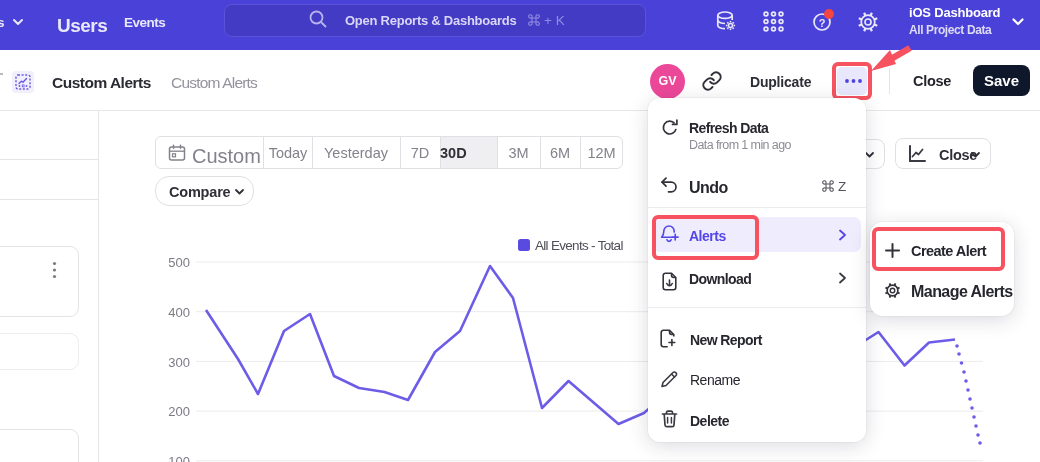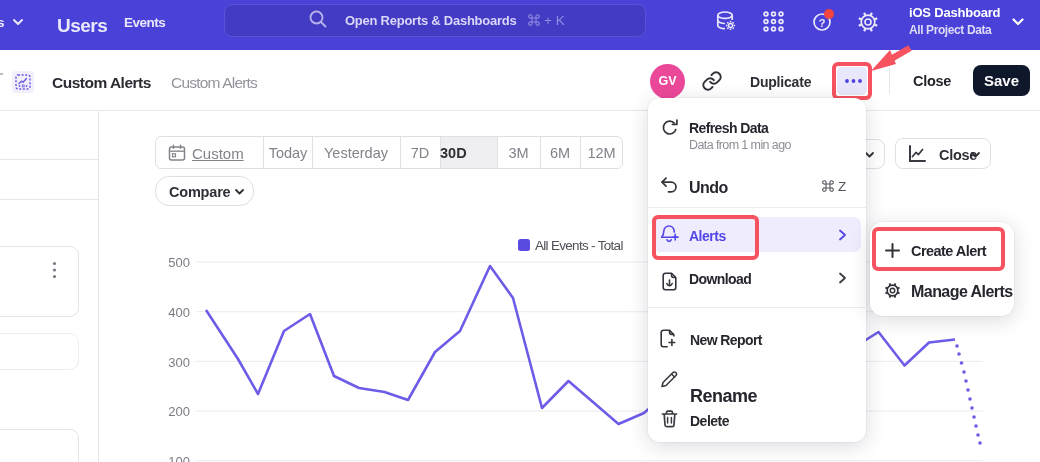--- a/index.html
+++ b/index.html
@@ -130,21 +130,21 @@
 <div class="abs" style="left:-20px;top:333px;width:99px;height:37px;background:#fff;border:1px solid #EDEDF0;border-radius:9px;"></div>
 <div class="abs" style="left:-20px;top:429px;width:99px;height:50px;background:#fff;border:1px solid #E4E4E8;border-radius:9px;"></div>
 
 <div class="abs" style="left:155px;top:136px;width:468px;height:33px;border:1px solid #E0E0E4;border-radius:6px;background:#fff;"></div>
 <svg class="abs" style="left:168px;top:144px;" width="18" height="18" viewBox="0 0 18 18">
   <rect x="1.5" y="3" width="15" height="13" rx="2" fill="none" stroke="#83828B" stroke-width="1.5"></rect>
   <path d="M1.5 7.2 H16.5" stroke="#83828B" stroke-width="1.3"></path>
   <path d="M5.5 1.2 V4.2 M12.5 1.2 V4.2" stroke="#83828B" stroke-width="1.5" stroke-linecap="round"></path>
   <rect x="4.5" y="9.8" width="3" height="3" fill="none" stroke="#83828B" stroke-width="1.2"></rect>
 </svg>
-<div class="abs" style="left:192px;top:145px;color:#83828B;font-size:15px;text-decoration:underline;">Custom</div>
+<div class="abs" style="left:192px;top:145px;color:#83828B;font-size:20px;">Custom</div>
 <div class="abs" style="left:263px;top:136px;width:1px;height:33px;background:#E0E0E4;"></div>
 <div class="abs" style="left:263px;top:145px;width:50px;text-align:center;color:#83828B;font-size:14.5px;">Today</div>
 <div class="abs" style="left:312px;top:136px;width:1px;height:33px;background:#E0E0E4;"></div>
 <div class="abs" style="left:312px;top:145px;width:88px;text-align:center;color:#83828B;font-size:14.5px;">Yesterday</div>
 <div class="abs" style="left:400px;top:136px;width:1px;height:33px;background:#E0E0E4;"></div>
 <div class="abs" style="left:400px;top:145px;width:40px;text-align:center;color:#83828B;font-size:14.5px;">7D</div>
 <div class="abs" style="left:440px;top:136px;width:1px;height:33px;background:#E0E0E4;"></div>
 <div class="abs" style="left:441px;top:137px;width:56px;height:31px;background:#EFEFF1;"></div>
 <div class="abs" style="left:440px;top:145px;width:58px;text-align:left;color:#2F2F37;font-size:14.5px;font-weight:700;">30D</div>
 <div class="abs" style="left:497px;top:136px;width:1px;height:33px;background:#E0E0E4;"></div>
@@ -255,21 +255,21 @@
   <path d="M9.5 1.2 H3.4 A2.2 2.2 0 0 0 1.2 3.4 V15.6 A2.2 2.2 0 0 0 3.4 17.8 H7.2" fill="none" stroke="#33333B" stroke-width="1.6" stroke-linejoin="round" stroke-linecap="round"></path>
   <path d="M9.5 1.2 V3.3 A2.2 2.2 0 0 0 11.7 5.5 H13.8 L9.5 1.2 M13.8 5.5 V7.4" fill="none" stroke="#33333B" stroke-width="1.6" stroke-linejoin="round"></path>
   <path d="M11.9 10.6 V16.4 M9 13.5 H14.8" stroke="#33333B" stroke-width="1.6" stroke-linecap="round"></path>
 </svg>
 <div class="abs" style="left:690px;top:332px;color:#26262E;font-size:14px;font-weight:600;letter-spacing:-0.6px;">New Report</div>
 
 <svg class="abs" style="left:660px;top:370px;" width="19" height="18" viewBox="0 0 19 18">
   <path d="M2 16.5 L3 12.5 L13 2.5 a1.8 1.8 0 0 1 2.6 0 l0.4 0.4 a1.8 1.8 0 0 1 0 2.6 L6 15.5 L2 16.5 Z" stroke="#3A3A42" stroke-width="1.6" fill="none" stroke-linejoin="round"></path>
   <path d="M11.5 4 L15 7.5" stroke="#3A3A42" stroke-width="1.6"></path>
 </svg>
-<div class="abs" style="left:690px;top:372px;color:#26262E;font-size:18px;font-weight:700;letter-spacing:-0.5px;margin-top:14px;">Rename</div>
+<div class="abs" style="left:690px;top:372px;color:#26262E;font-size:14px;font-weight:400;letter-spacing:-0.5px;">Rename</div>
 
 <svg class="abs" style="left:661px;top:410px;" width="17" height="18" viewBox="0 0 17 18">
   <path d="M1.5 4 H15.5" stroke="#3A3A42" stroke-width="1.7" stroke-linecap="round"></path>
   <path d="M5.5 4 V2.5 a1.3 1.3 0 0 1 1.3 -1.3 H10.2 a1.3 1.3 0 0 1 1.3 1.3 V4" stroke="#3A3A42" stroke-width="1.7" fill="none"></path>
   <path d="M3.2 4 L4 15 a1.8 1.8 0 0 0 1.8 1.7 H11.2 a1.8 1.8 0 0 0 1.8 -1.7 L13.8 4" stroke="#3A3A42" stroke-width="1.7" fill="none"></path>
   <path d="M6.6 7.5 V13 M10.4 7.5 V13" stroke="#3A3A42" stroke-width="1.5" stroke-linecap="round"></path>
 </svg>
 <div class="abs" style="left:690px;top:413px;color:#26262E;font-size:14px;font-weight:600;letter-spacing:-0.5px;">Delete</div>
 
 <div class="abs" style="left:870px;top:222px;width:144px;height:94px;background:#fff;border-radius:13px;box-shadow:0 4px 20px rgba(30,30,60,0.16), 0 0 0 1px rgba(0,0,0,0.03);"></div>

